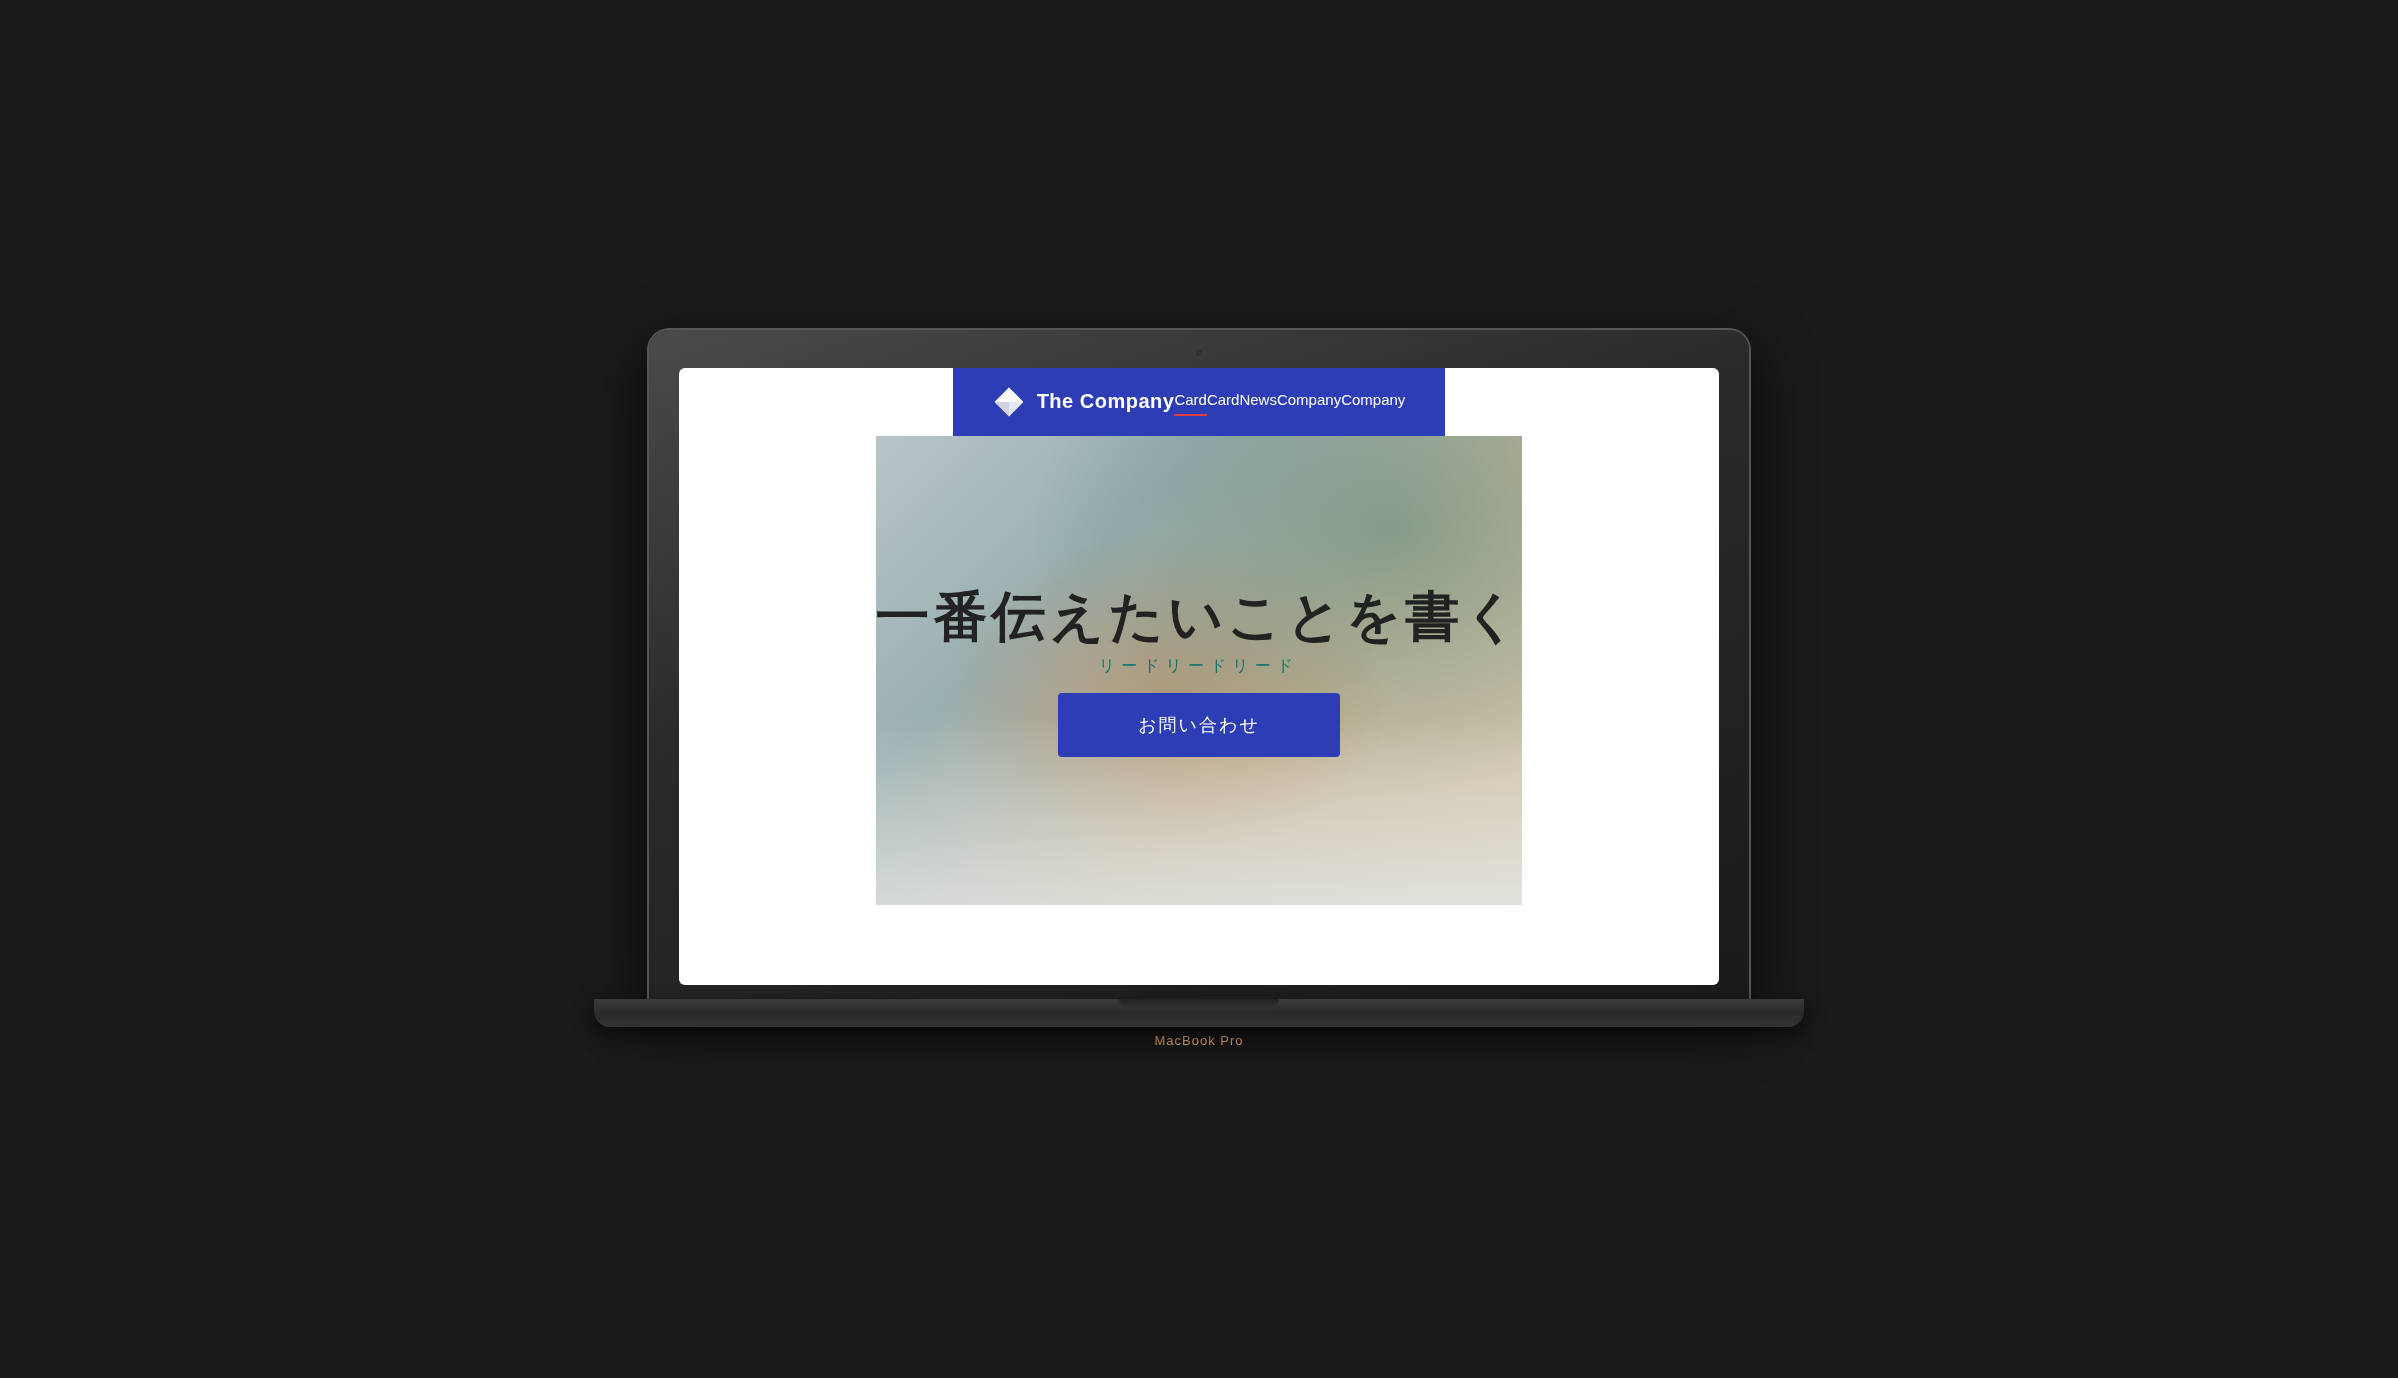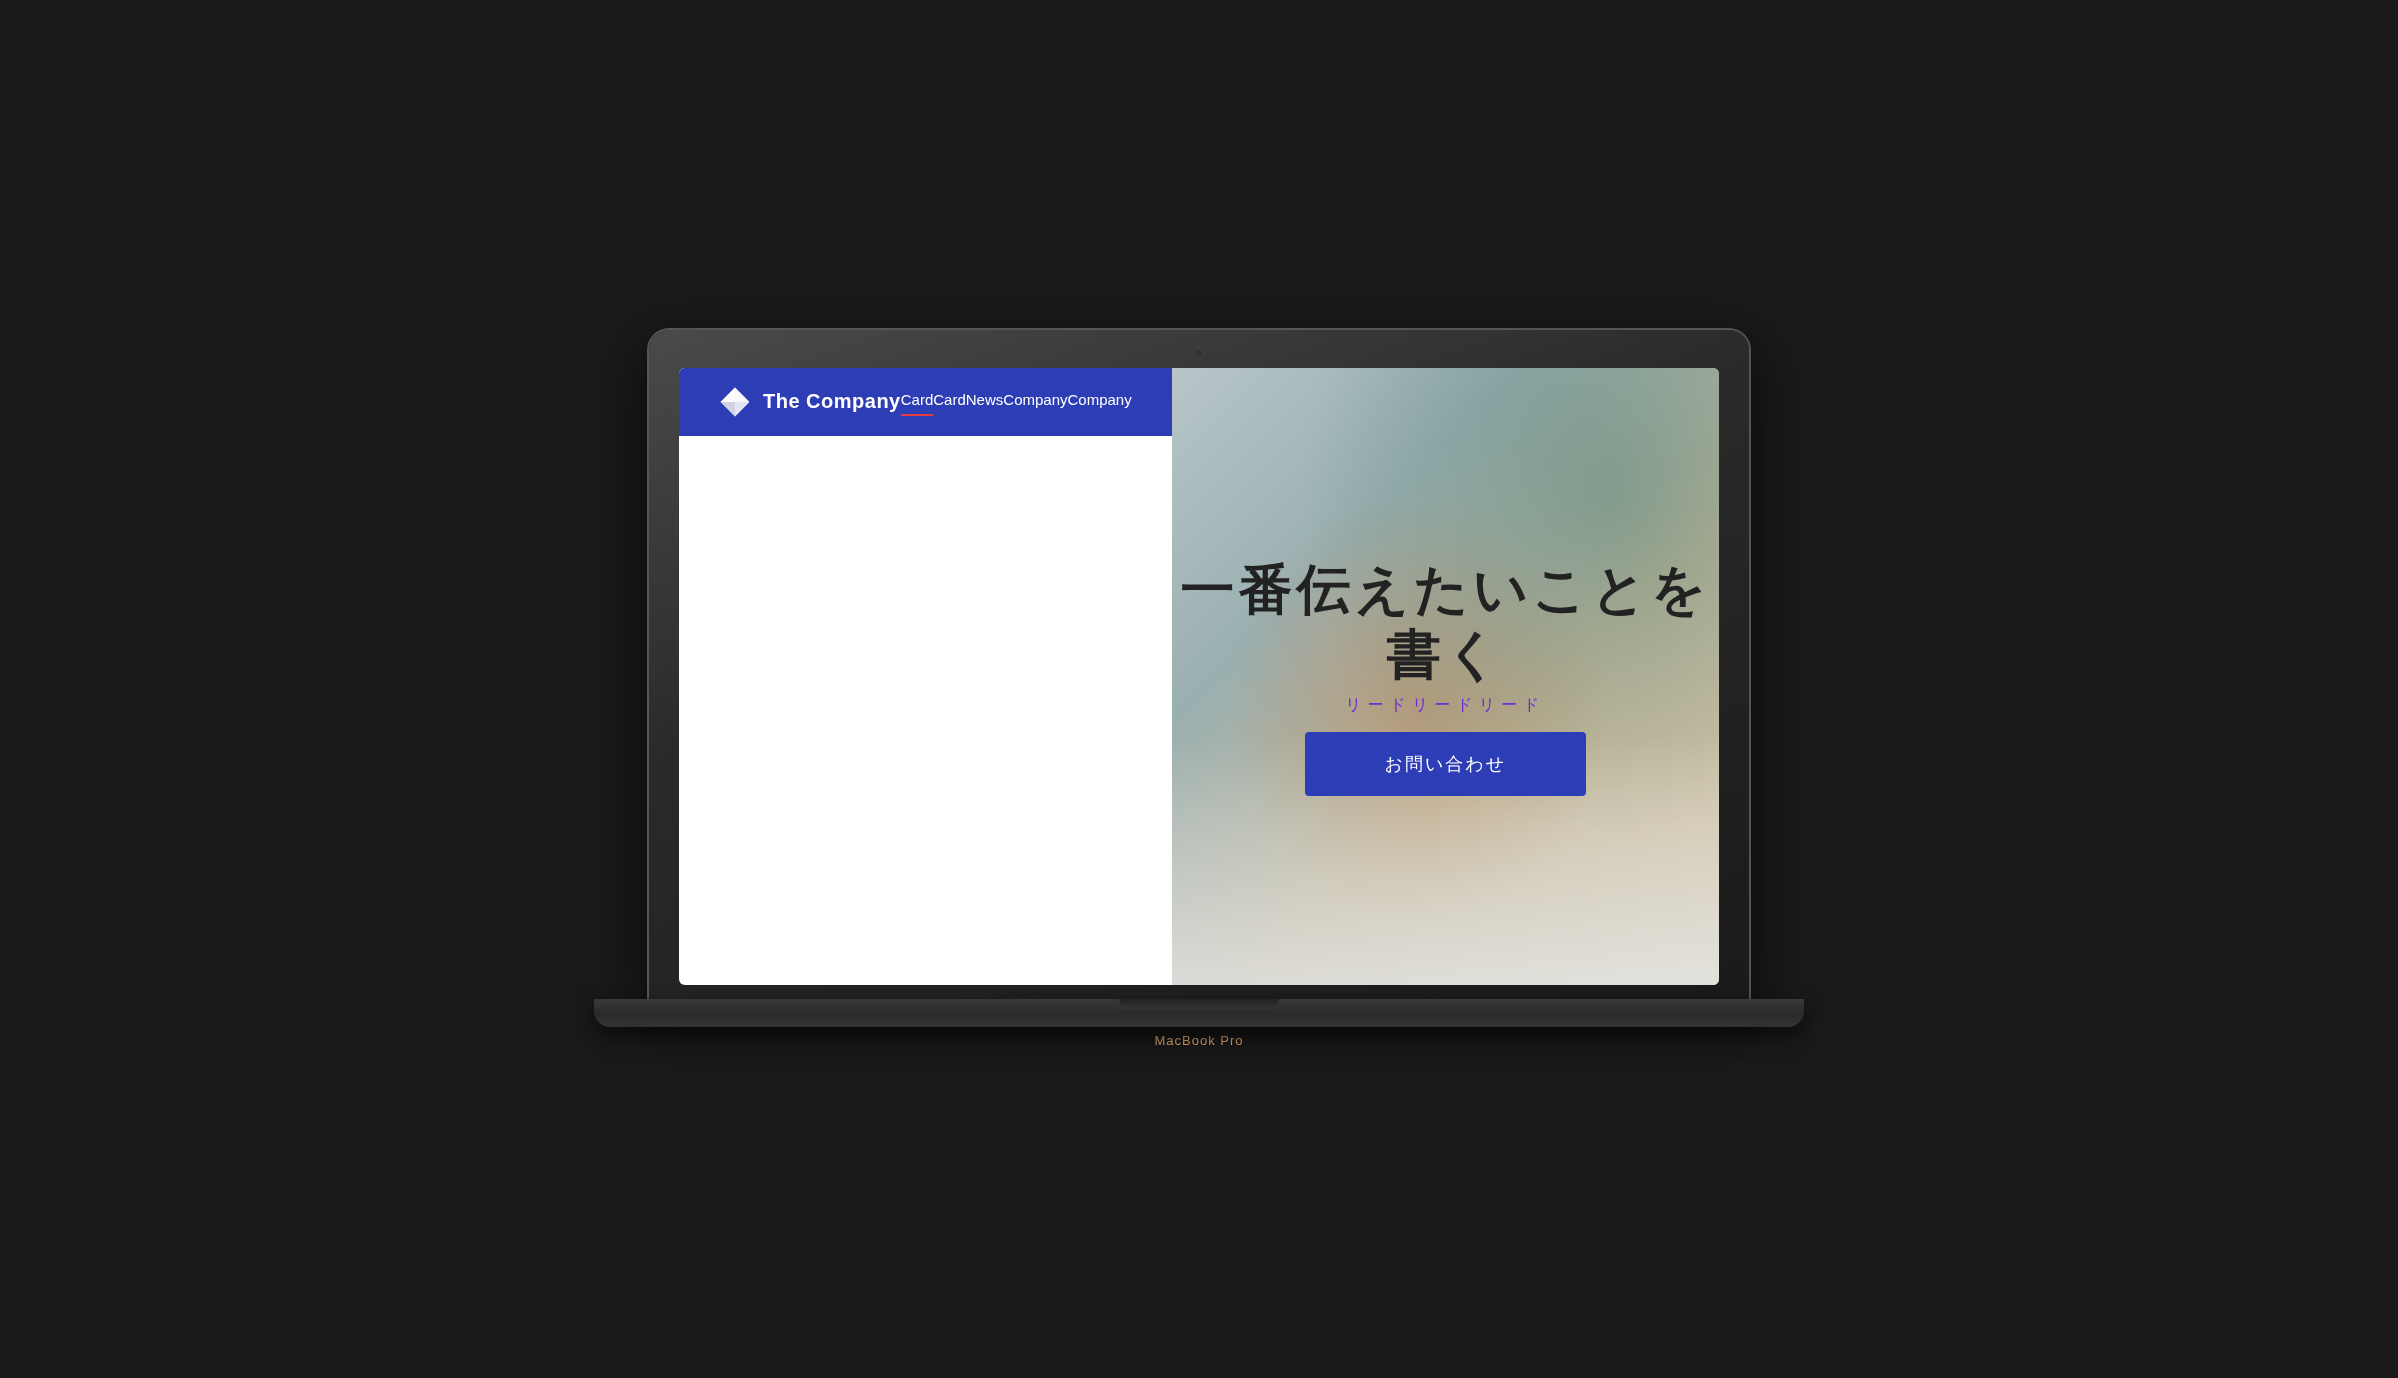--- a/index.html
+++ b/index.html
@@ -71,21 +71,22 @@
       font-size: 13px;
       margin-top: 6px;
       letter-spacing: 1px;
     }
 
     
     .website {
       width: 100%;
       height: 100%;
       display: flex;
-      flex-direction: row;
+      flex-direction: column;
+      align-items: center;
     }
 
     
     .navbar {
       background: #2d3db5;
       display: flex;
       align-items: center;
       justify-content: space-between;
       padding: 0 40px;
       height: 68px;
@@ -182,21 +183,21 @@
     .hero-title {
       font-size: 54px;
       font-weight: 700;
       color: #222;
       letter-spacing: 4px;
       line-height: 1.2;
     }
 
     .hero-subtitle {
       font-size: 16px;
-      color: #6d28d9;
+      color: #0f766e;
       letter-spacing: 6px;
     }
 
     .hero-cta {
       background: #2d3db5;
       color: #fff;
       border: none;
       padding: 20px 80px;
       font-size: 18px;
       border-radius: 4px;

